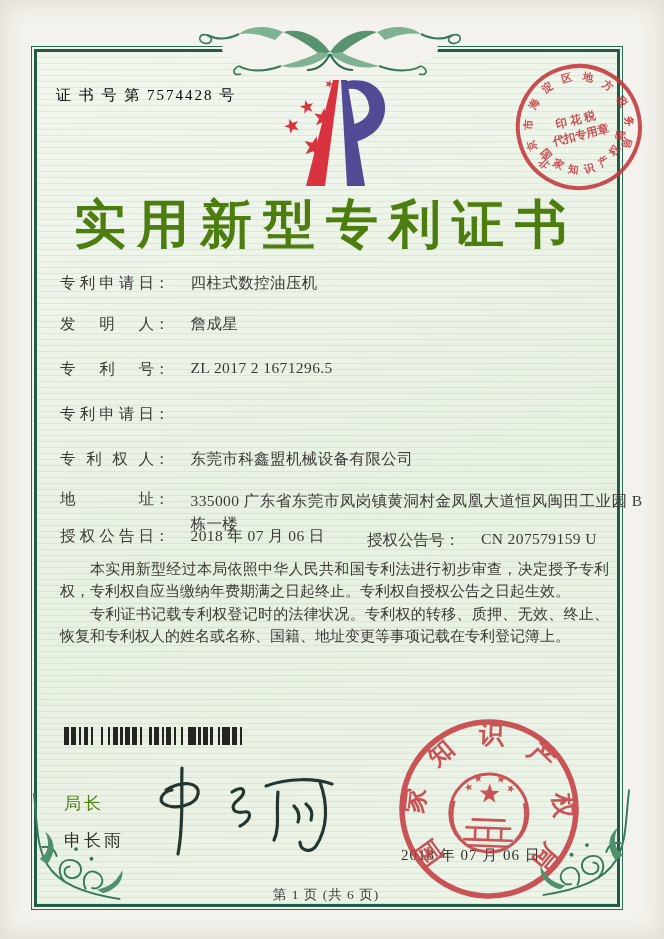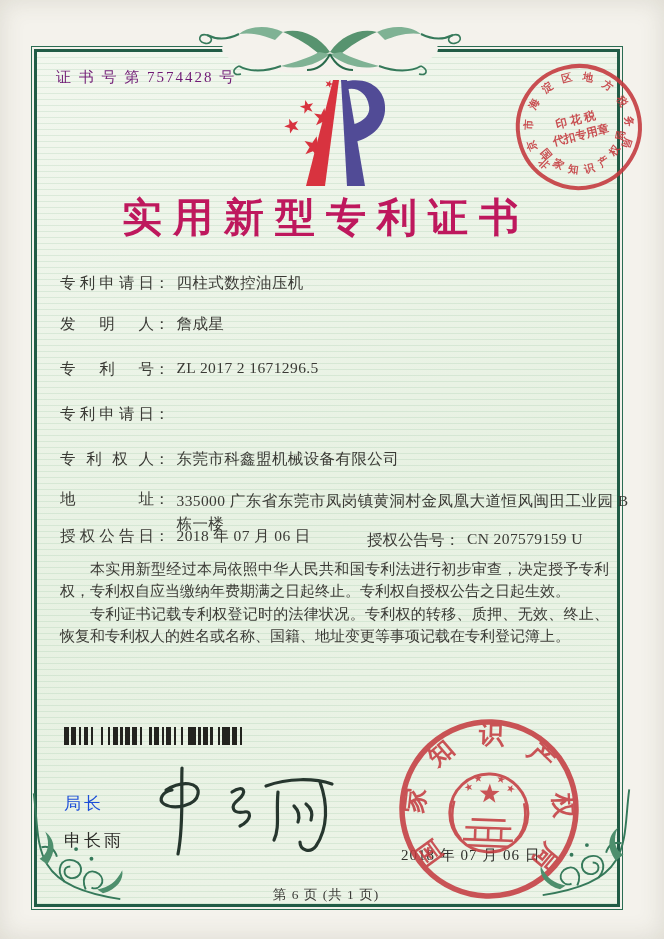--- a/index.html
+++ b/index.html
@@ -8,37 +8,37 @@
         font-family:"Liberation Serif","DejaVu Serif",serif;color:#3c3c38;}
   .abs{position:absolute;}
   
   .frame{position:absolute;left:31px;top:46px;width:586px;height:858px;border:1px solid #2a6c52;padding:2px;box-sizing:content-box;}
   .frame-inner{width:100%;height:100%;box-sizing:border-box;border:3px solid #215c46;
      background:
        repeating-linear-gradient(0deg, rgba(134,186,146,.20) 0 1px, rgba(0,0,0,0) 1px 6px),
        linear-gradient(160deg,#f2f7ee 0%,#e7f1e2 55%,#edf4e8 100%);}
   .vignette{position:absolute;inset:0;box-shadow:inset 0 0 24px rgba(95,85,60,.16);pointer-events:none;}
   
-  .certno{left:56px;top:68px;font-size:15px;letter-spacing:2px;color:#701a75;}
-  .title{left:31px;top:190px;width:590px;text-align:center;font-size:40px;font-weight:600;
-         letter-spacing:11px;color:#be185d;white-space:nowrap;}
+  .certno{left:56px;top:86px;font-size:15px;letter-spacing:2px;color:#000000;}
+  .title{left:31px;top:190px;width:590px;text-align:center;font-size:52px;font-weight:600;
+         letter-spacing:11px;color:#4d7c0f;white-space:nowrap;}
   
   .frow{position:absolute;left:60px;font-size:15.5px;color:#3a3a35;display:flex;align-items:flex-start;}
   .flabel{display:inline-block;width:94px;text-align:justify;text-align-last:justify;text-justify:inter-character;}
   .flabel.nat{width:auto;text-align-last:auto;}
   .fsep{margin-right:7px;}
-  .fval{letter-spacing:.4px;}
+  .fval{letter-spacing:.4px;margin-left:14px;}
   .fval.addr{width:452px;line-height:23px;text-align:justify;}
   
   .paras{left:60px;top:558px;width:549px;}
   .paras p{margin:0;font-size:15px;line-height:22.4px;text-indent:2em;text-align:justify;color:#3b3b36;}
   
   .barcode{left:64px;top:727px;width:183px;height:18px;display:flex;}
   .barcode span{height:100%;display:block;}
-  .sig-title{left:64px;top:792px;font-size:17px;letter-spacing:3px;color:#1d4ed8;}
+  .sig-title{left:64px;top:792px;font-size:17px;letter-spacing:3px;color:#4d7c0f;}
   .sig-name{left:64px;top:829px;font-size:17px;letter-spacing:3px;color:#2e2e2a;}
   .issue-date{left:401px;top:846px;font-size:15px;letter-spacing:1px;color:#30302c;}
   .footer{left:31px;top:886px;width:590px;text-align:center;font-size:13.5px;letter-spacing:1px;color:#3c3c38;}
   
   .logo{left:272px;top:74px;}
   .tax-stamp{left:509px;top:55px;transform:rotate(-14deg);opacity:.88;}
   .cnipa-stamp{left:390px;top:710px;opacity:.85;transform:rotate(2deg);}
   .crest{left:195px;top:22px;}
   .corner-bl{left:28px;top:788px;}
   .corner-br{left:510px;top:784px;transform:scaleX(-1);}
@@ -235,21 +235,21 @@
         <use href="#star" transform="translate(78,78) scale(0.42) rotate(-22)"></use>
         <use href="#star" transform="translate(87,69) scale(0.42) rotate(-10)"></use>
         <use href="#star" transform="translate(110,69) scale(0.42) rotate(10)"></use>
         <use href="#star" transform="translate(120,78) scale(0.42) rotate(22)"></use>
       </g>
       <path d="M76,118 h46 M82,110 h34 M74,130 h50 M86,118 v12 M99,118 v12 M112,118 v12 M79,136 h40"></path>
       <path d="M64,92 C60,110 64,122 72,130 M134,92 C138,110 134,122 126,130"></path>
     </g>
   </svg>
 
-  <div class="abs footer">第 6 页 (共 1 页)</div>
+  <div class="abs footer">第 1 页 (共 6 页)</div>
 
   <svg class="abs crest" width="270" height="56" viewBox="0 0 270 56">
     <ellipse cx="135" cy="27" rx="108" ry="26" fill="#f4f2ec"></ellipse>
     <g id="crest-half">
       <path d="M135,30 C122,12 104,6 88,10 C102,16 116,24 126,34 Z" fill="#57936f"></path>
       <path d="M88,10 C72,2 54,4 44,12 C58,10 70,14 80,18 Z" fill="#7fb294"></path>
       <path d="M44,12 C32,18 22,18 12,13" stroke="#35795a" stroke-width="2" fill="none"></path>
       <path d="M12,13 c-8,-2 -10,6 -3,8 c7,2 11,-5 3,-8" stroke="#35795a" stroke-width="1.6" fill="none"></path>
       <path d="M135,32 C120,44 102,48 86,44 C100,40 114,36 124,30 Z" fill="#7fb294"></path>
       <path d="M86,44 C70,50 54,50 44,44" stroke="#35795a" stroke-width="2" fill="none"></path>

